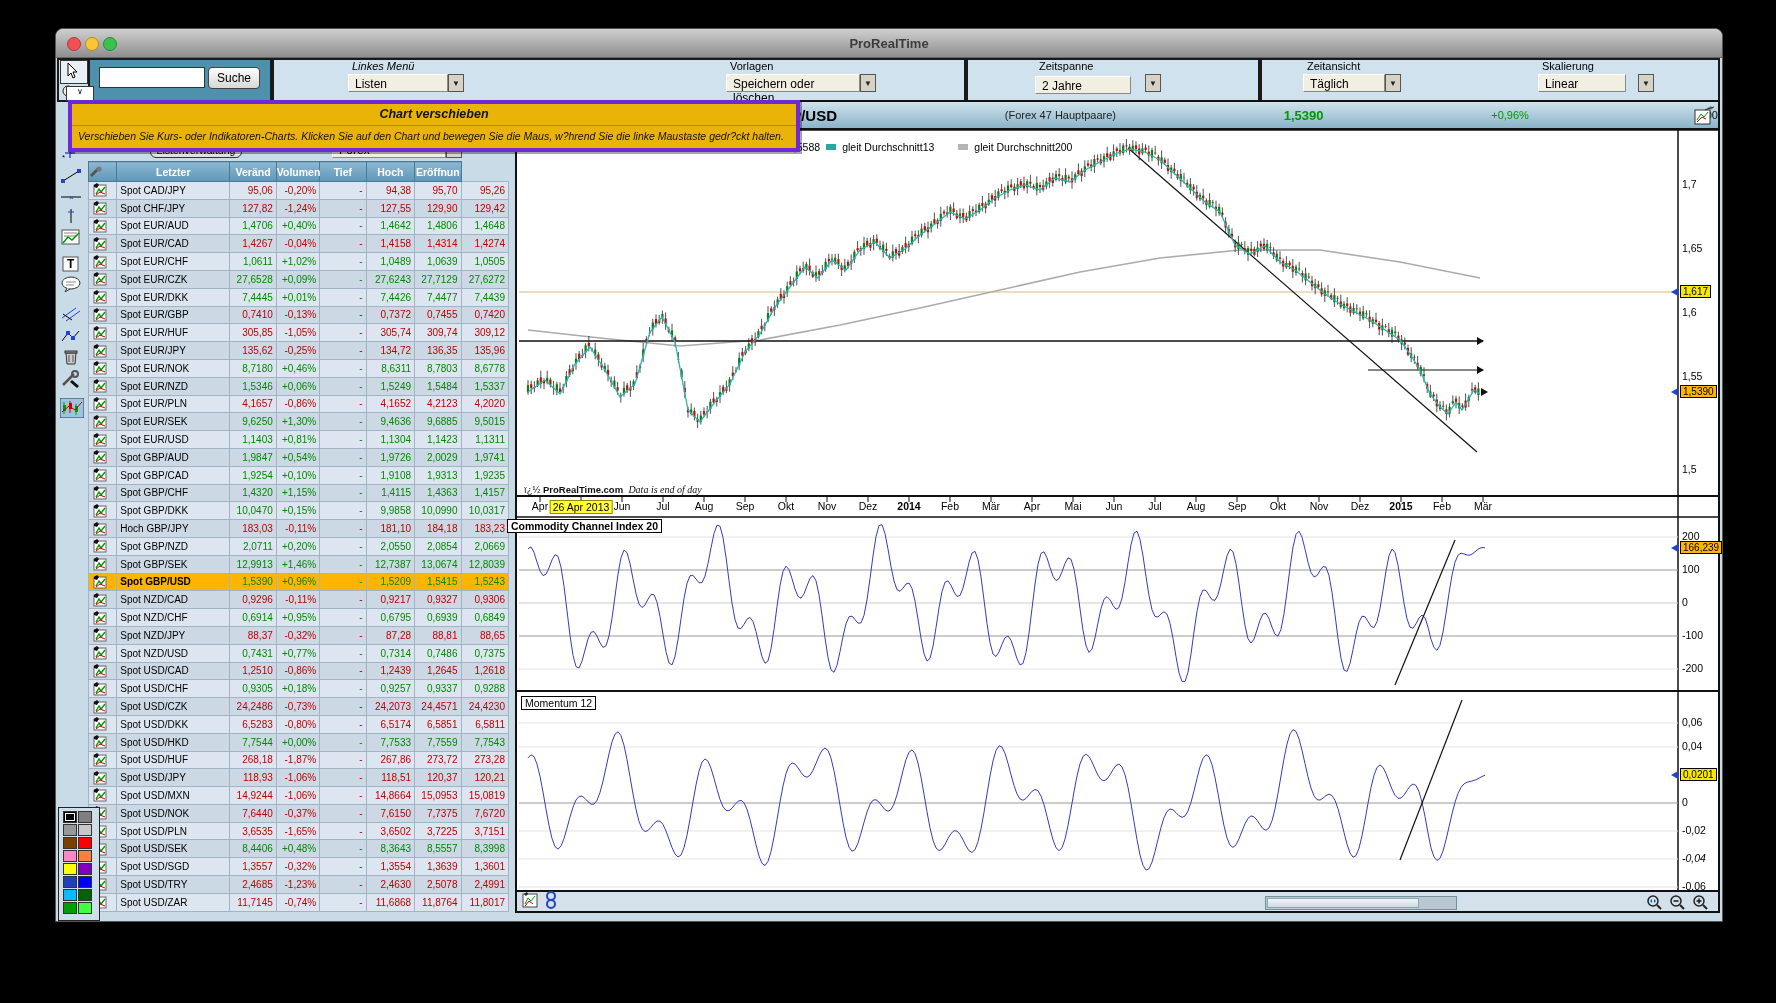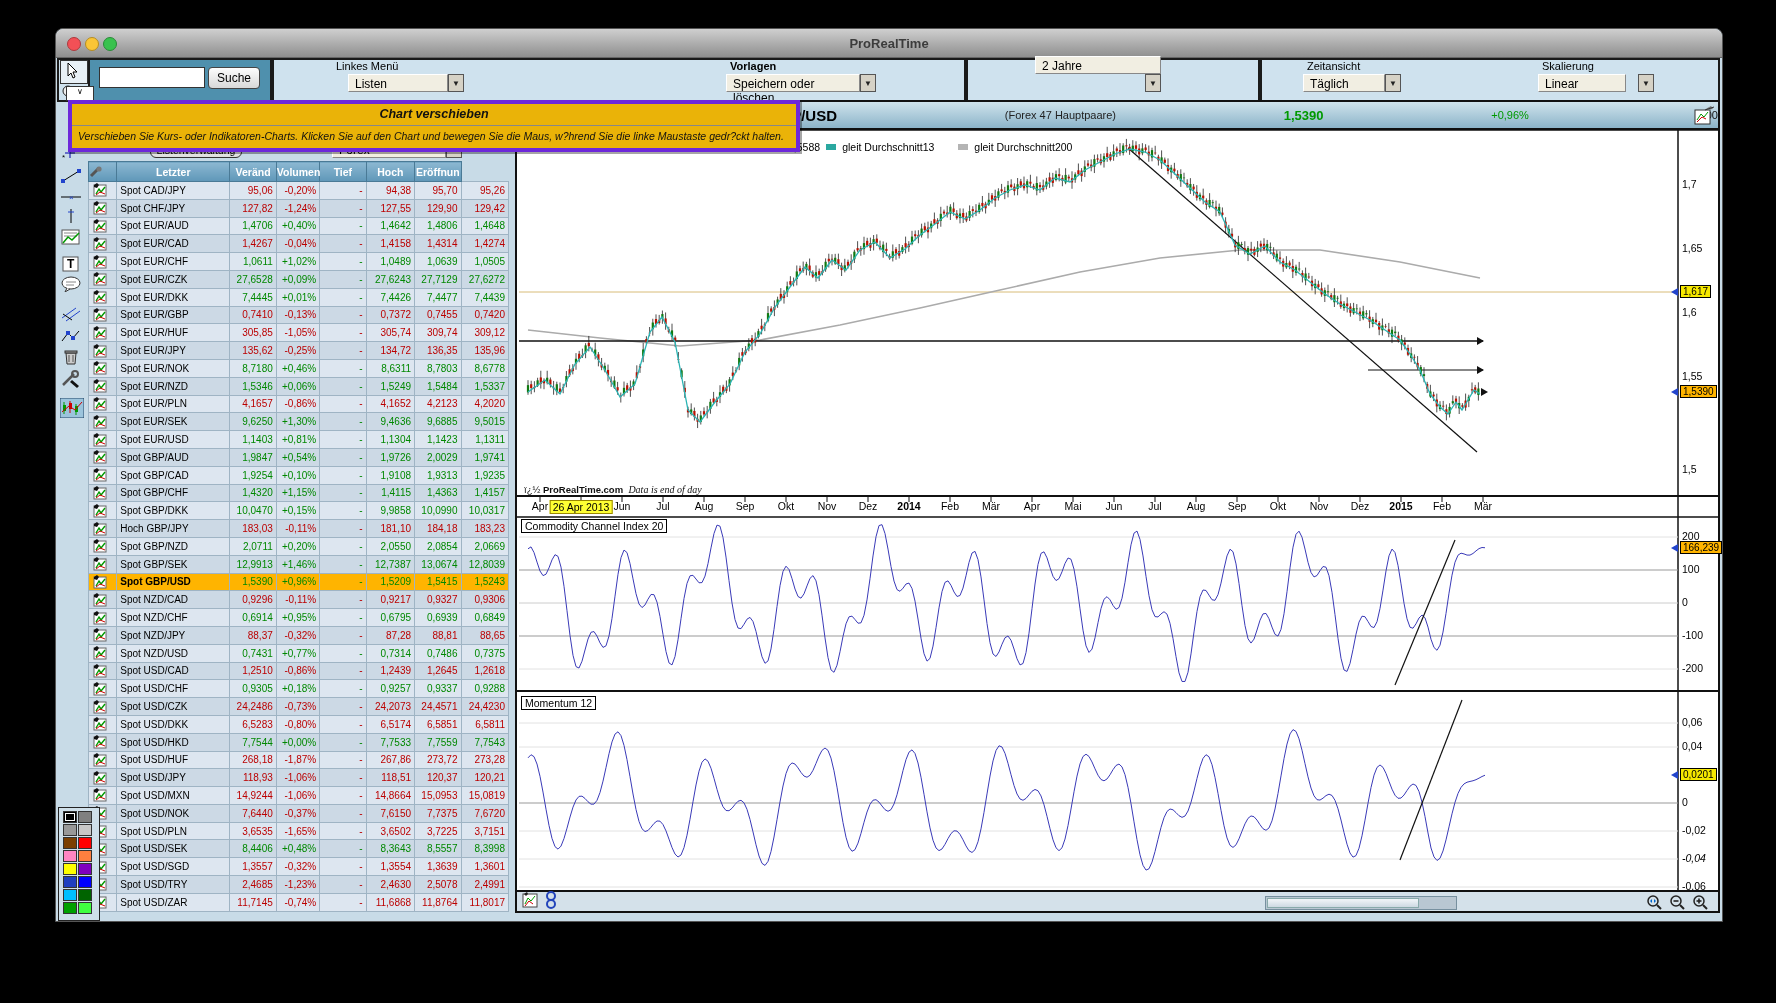--- a/index.html
+++ b/index.html
@@ -89,28 +89,28 @@
 
   <div class="abs panel" style="left:57px;top:58px;width:31px;height:40px;"></div>
   <div class="abs panel" style="left:88px;top:58px;width:180px;height:40px;" id="search-panel">
     <input class="abs" id="search-input" style="left: 9px; top: 7px; width: 100px;" value="">
     <div class="abs" id="suche-btn" style="left:118px;top:7px;width:52px;">Suche</div>
   </div>
   <div class="abs panel" style="left:272px;top:58px;width:690px;height:40px;"></div>
   <div class="abs panel" style="left:966px;top:58px;width:290px;height:40px;"></div>
   <div class="abs panel" style="left:1260px;top:58px;width:456px;height:40px;"></div>
   <div id="toolbar-groups">
-      <div class="abs grouplabel" style="left:336px;top:60px;">Linkes Menü</div>
+      <div class="abs grouplabel" style="left:352px;top:60px;font-style:italic;">Linkes Menü</div>
       <div class="abs dropdown" style="left:348px;top:74px;width:100px;">Listen</div>
       <div class="abs droparrow" style="left:448px;top:74px;">▼</div>
-      <div class="abs grouplabel" style="left:730px;top:60px;font-weight:bold;">Vorlagen</div>
+      <div class="abs grouplabel" style="left:730px;top:60px;">Vorlagen</div>
       <div class="abs dropdown" style="left:726px;top:74px;width:134px;">Speichern oder löschen</div>
       <div class="abs droparrow" style="left:860px;top:74px;">▼</div>
       <div class="abs grouplabel" style="left:1039px;top:60px;">Zeitspanne</div>
-      <div class="abs dropdown" style="left:1035px;top:56px;width:126px;">2 Jahre</div>
+      <div class="abs dropdown" style="left:1035px;top:76px;width:96px;">2 Jahre</div>
       <div class="abs droparrow" style="left:1145px;top:74px;">▼</div>
       <div class="abs grouplabel" style="left:1307px;top:60px;">Zeitansicht</div>
       <div class="abs dropdown" style="left:1303px;top:74px;width:82px;">Täglich</div>
       <div class="abs droparrow" style="left:1385px;top:74px;">▼</div>
       <div class="abs grouplabel" style="left:1542px;top:60px;">Skalierung</div>
       <div class="abs dropdown" style="left:1538px;top:74px;width:88px;">Linear</div>
       <div class="abs droparrow" style="left:1638px;top:74px;">▼</div>
     </div>
 
   <div class="abs" id="sidebar">
@@ -974,21 +974,21 @@
     <span class="legend-sq" style="background:#2aa8a0;"></span>
     <span>gleit Durchschnitt13</span>
     <span class="legend-sq" style="background:#b4b4b4;margin-left:18px;"></span>
     <span>gleit Durchschnitt200</span>
   </div>
 
   <div class="abs" id="footnote">
     <span>ï¿½</span> <b>ProRealTime.com</b>&nbsp; <i>Data is end of day</i>
   </div>
 
-  <div class="abs ind-label" style="left:521px;top:519px;">Commodity Channel Index 20</div>
+  <div class="abs ind-label" style="left:507px;top:519px;font-weight:bold;">Commodity Channel Index 20</div>
   <div class="abs ind-label" style="left:521px;top:696px;">Momentum 12</div>
 
   <div id="axis-labels">
       <div class="abs axis-label" style="top:178px;">1,7</div>
       <div class="abs axis-label" style="top:242px;">1,65</div>
       <div class="abs vlabel hl-y" style="top:285px;">1,617</div>
       <div class="abs axis-label" style="top:306px;">1,6</div>
       <div class="abs axis-label" style="top:370px;">1,55</div>
       <div class="abs vlabel hl-o" style="top:385px;">1,5390</div>
       <div class="abs axis-label" style="top:435px;margin-top:28px;">1,5</div>

